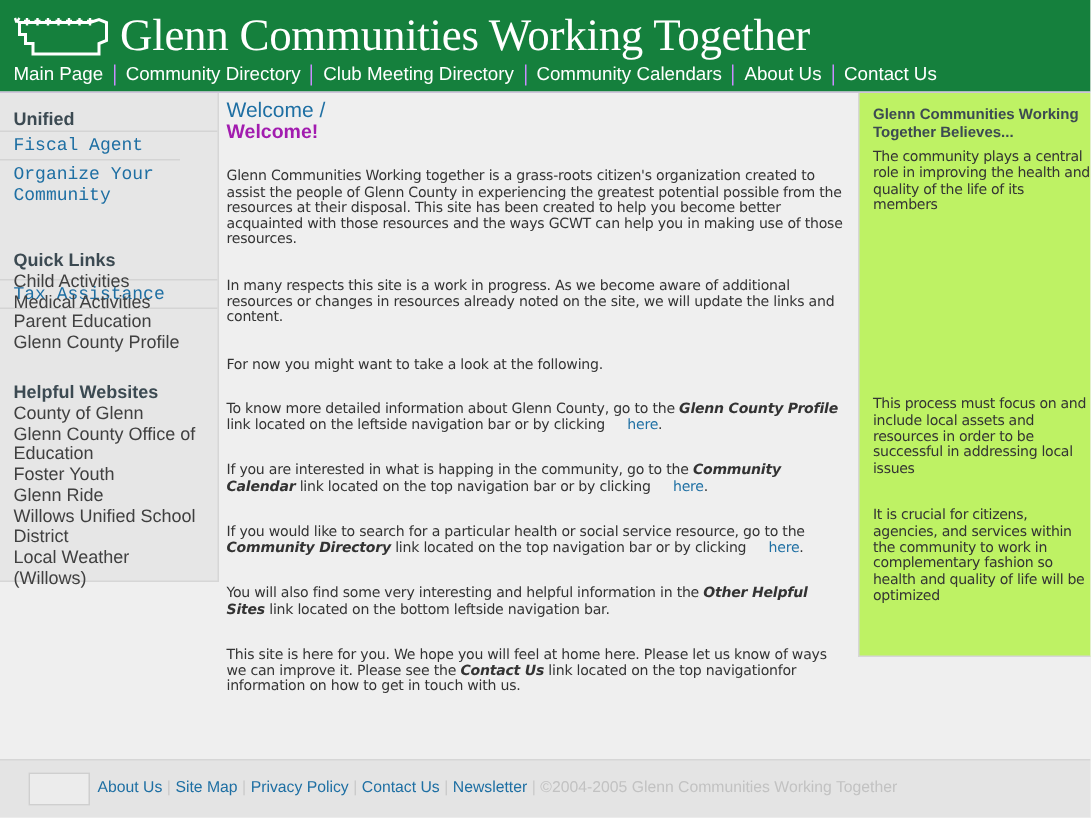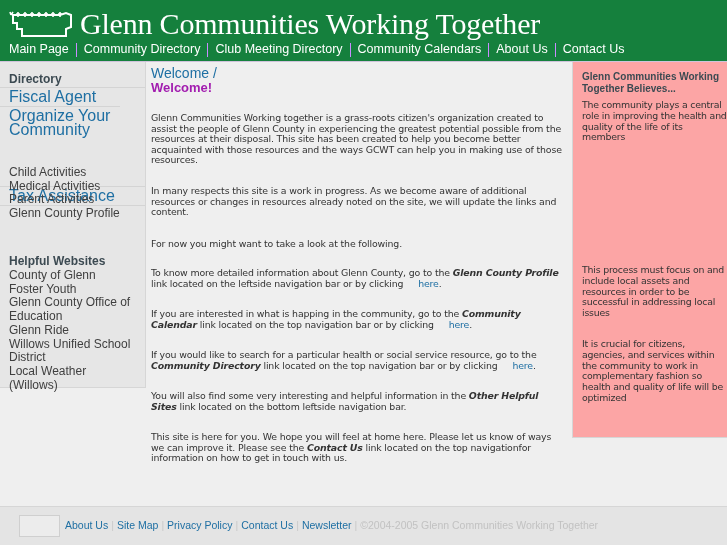--- a/index.html
+++ b/index.html
@@ -50,21 +50,21 @@
   }
   .side-heading {
     font-weight: bold; font-size: 12px; color: #3c4a52;
     padding-left: 9px; line-height: 15px;
   }
   .side-heading.services { position: absolute; top: 10px; left: 0; }
   .svc-list { position: absolute; top: 25px; left: 0; width: 145px; }
   .svc-item {
     border-top: 1px solid #d4d4d4;
     padding: 2px 0 2px 9px;
-    font-size: 16px; line-height: 14px; color: #1e6fa3;
+    font-size: 12px; line-height: 14px; color: #1e6fa3; font-family: Liberation Mono, monospace;
   }
   .svc-item:last-child { border-bottom: 1px solid #d4d4d4; margin-top: 47px; }
   .svc-item a { color: #1e6fa3; }
 
   .quick { position: absolute; top: 104px; left: 0; }
   .helpful { position: absolute; top: 192px; left: 0; }
   .link-list { padding-left: 9px; }
   .link-list a {
     display: block; color: #404040; font-size: 12px; line-height: 13.7px;
   }
@@ -83,21 +83,21 @@
     position: absolute; left: 0; width: 416px;
     font-size: 9.4px; line-height: 10.6px; color: #333;
     letter-spacing: -0.15px;
   }
   .para b { font-style: italic; font-weight: bold; }
   .para a { color: #1e6fa3; margin-left: 12px; }
 
   
   .rightbox {
     position: absolute; left: 572px; top: 62px; width: 155px; height: 376px;
-    background: #fca5a5;
+    background: #bef264;
     border-left: 1px solid #d6d6d6;
     border-bottom: 1px solid #d6d6d6;
   }
   .right-heading {
     position: absolute; left: 9px; top: 9px; width: 145px;
     font-weight: bold; font-size: 10px; line-height: 11.5px; color: #3c4a52;
     font-family: "Liberation Sans", sans-serif;
   }
   .belief {
     position: absolute; left: 9px; width: 146px;
@@ -151,48 +151,49 @@
     <a href="#">Community Calendars</a>
     <span class="sep"></span>
     <a href="#">About Us</a>
     <span class="sep"></span>
     <a href="#">Contact Us</a>
   </nav>
 </div>
 <div class="header-line"></div>
 
 <aside class="sidebar">
-  <div class="side-heading services">Directory</div>
+  <div class="side-heading services">Unified</div>
   <div class="svc-list">
     <div class="svc-item">
       <a href="#">Fiscal Agent</a>
     </div>
     <div class="svc-item" style="width:120px">
       <a href="#">Organize Your Community</a>
     </div>
     <div class="svc-item">
       <a href="#">Tax Assistance</a>
     </div>
   </div>
 
   <div class="quick">
+    <div class="side-heading">Quick Links</div>
     <div class="link-list">
       <a href="#">Child Activities</a>
       <a href="#">Medical Activities</a>
-      <a href="#">Parent Activities</a>
+      <a href="#">Parent Education</a>
       <a href="#">Glenn County Profile</a>
     </div>
   </div>
 
   <div class="helpful">
     <div class="side-heading">Helpful Websites</div>
     <div class="link-list" style="width:135px">
       <a href="#">County of Glenn</a>
+      <a href="#">Glenn County Office of Education</a>
       <a href="#">Foster Youth</a>
-      <a href="#">Glenn County Office of Education</a>
       <a href="#">Glenn Ride</a>
       <a href="#">Willows Unified School District</a>
       <a href="#">Local Weather (Willows)</a>
     </div>
   </div>
 </aside>
 
 <main class="main">
   <div class="breadcrumb">Welcome /</div>
   <h1 class="page-title">Welcome!</h1>

